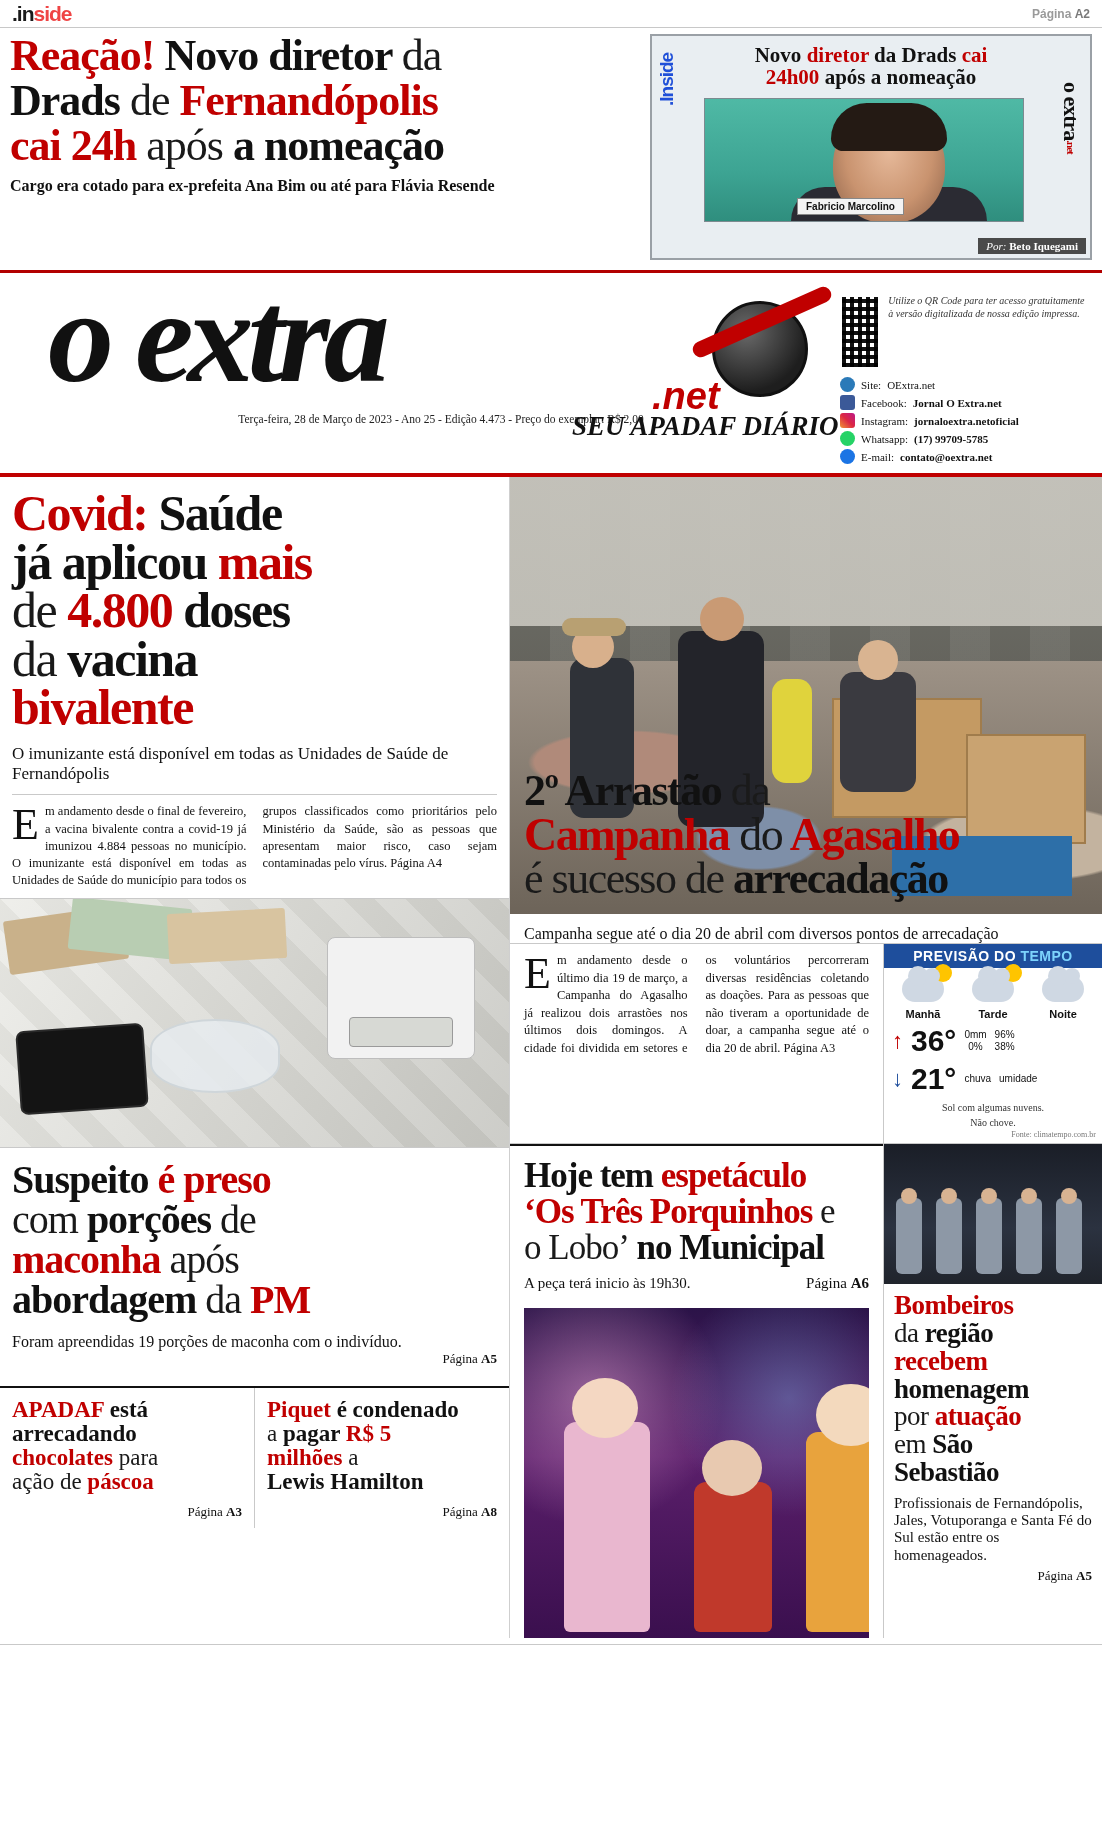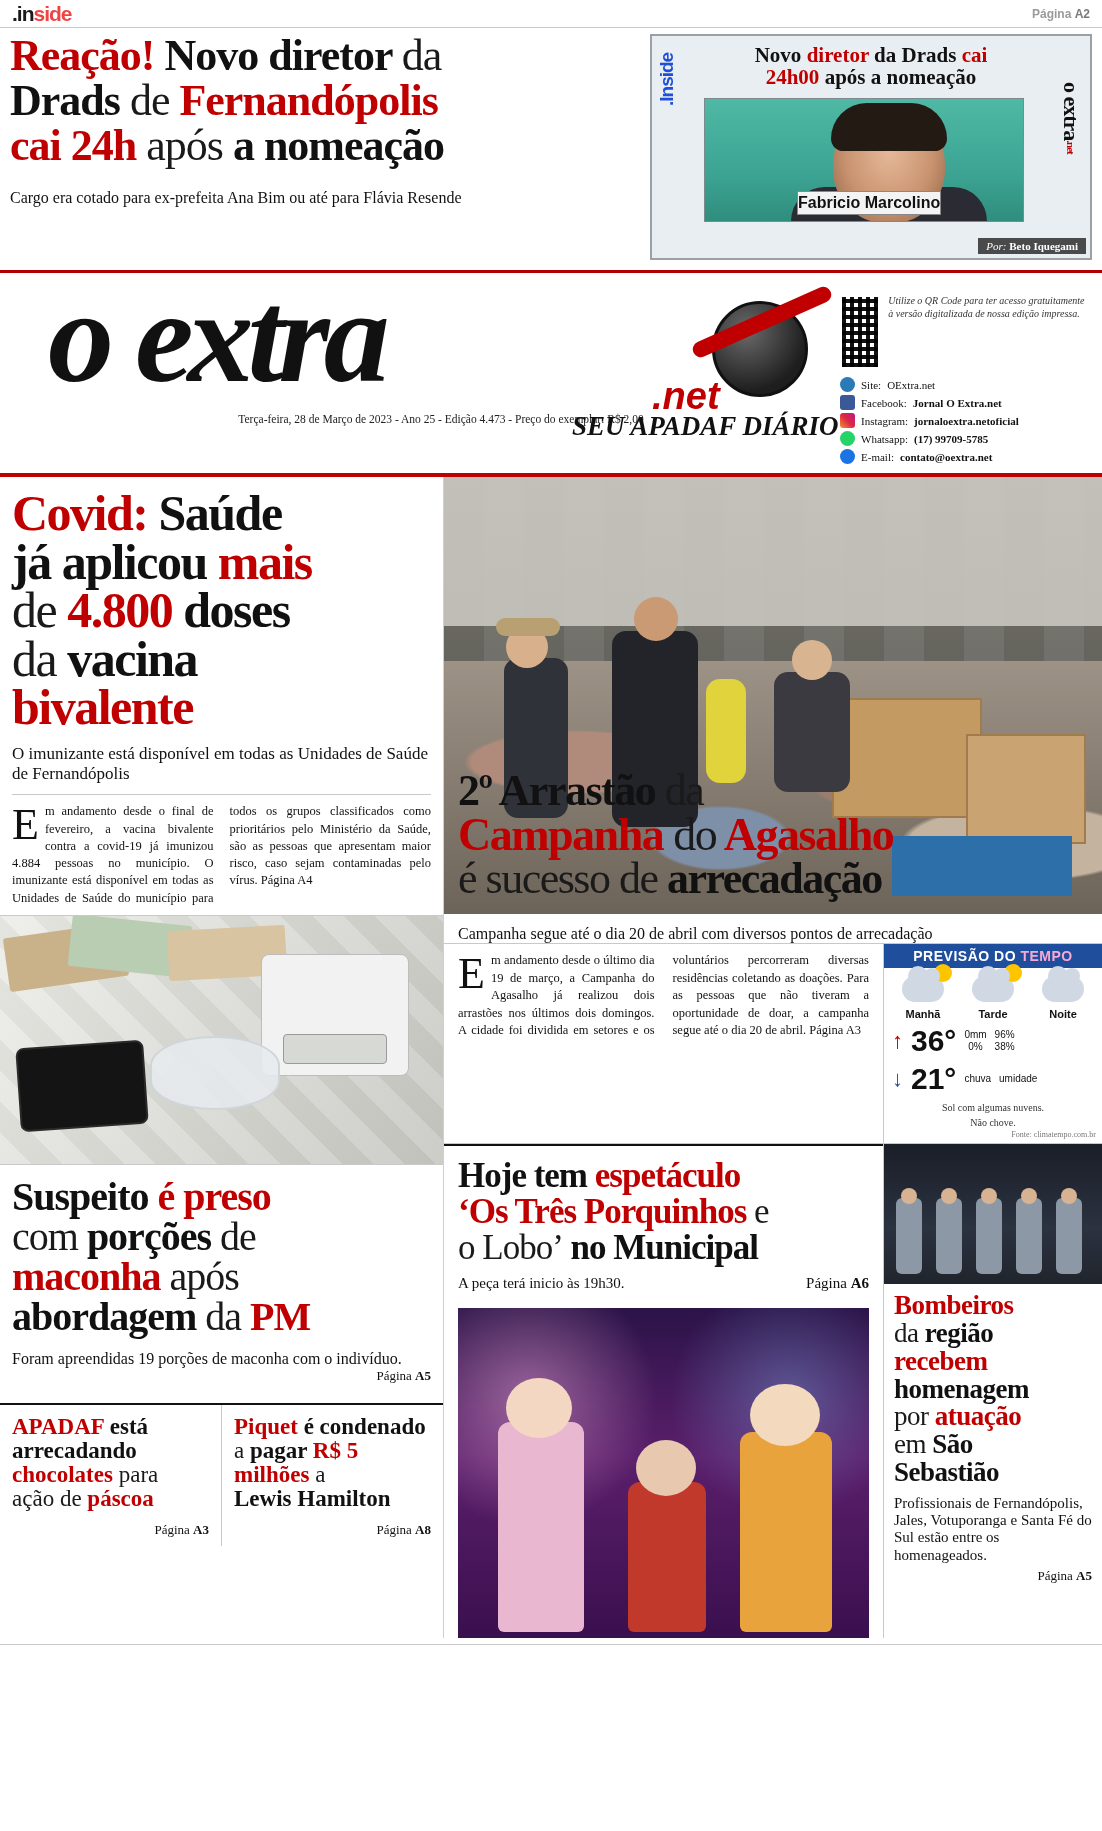--- a/index.html
+++ b/index.html
@@ -35,21 +35,21 @@
   .ih-line {
     font-family:"Liberation Serif", serif;
     font-weight:bold; font-size:44px; line-height:0.98; letter-spacing:-1px;
     margin:0 0 2px 0;
   }
   .red { color:#c00000; }
   .blk { color:#111; }
   .light { font-weight:normal; color:#1a1a1a; }
   .inside-sub {
     font-family:"Liberation Serif", serif;
-    font-size:16px; margin-top:22px; color:#111;
+    font-size:16px; margin-top:10px; color:#111;font-weight:bold;
   }
 
   
   .inside-ad {
     width:442px; height:226px; border:2px solid #9aa0a6; background:#e9eef2;
     position:relative; flex-shrink:0;
   }
   .ad-title {
     font-family:"Liberation Serif", serif; font-weight:bold; font-size:21px;
     text-align:center; line-height:1.05; padding:8px 50px 4px 50px; color:#111;
@@ -69,21 +69,21 @@
     position:absolute; left:126px; top:4px; width:116px; height:48px;
     background:#241a14; border-radius:58px 58px 20px 20px;
   }
   .ad-shoulders {
     position:absolute; left:86px; bottom:0; width:196px; height:34px;
     background:#2b2b33; border-radius:80px 80px 0 0;
   }
   .ad-name {
     position:absolute; left:92px; bottom:6px;
     background:#f3f3f3; border:1px solid #888; font-family:"Liberation Sans", sans-serif;
-    font-size:16px; font-weight:bold; padding:2px 0; color:#111;
+    font-size:10px; font-weight:bold; padding:2px 8px; color:#111;
   }
   .ad-inside-vert {
     position:absolute; left:4px; top:70px; transform:rotate(-90deg); transform-origin:left top;
     font-family:"Liberation Sans", sans-serif; font-weight:bold; font-size:19px; color:#1f4fd8;
     letter-spacing:-1px; white-space:nowrap;
   }
   .ad-oextra-vert {
     position:absolute; right:6px; top:46px; width:34px;
     font-family:"Liberation Serif", serif; font-weight:bold; font-size:22px;
     color:#111; writing-mode:vertical-rl; text-orientation:mixed; letter-spacing:-1px;
@@ -142,21 +142,21 @@
   .contact-row { display:flex; align-items:center; gap:6px; font-size:11px; margin-bottom:3px; font-family:"Liberation Serif", serif; }
   .cicon { width:15px; height:15px; border-radius:3px; display:inline-block; flex:none; }
   .c-site { background:#2b7ab8; border-radius:50%; }
   .c-fb { background:#3b5998; }
   .c-ig { background:linear-gradient(45deg,#f09433,#dc2743,#bc1888); }
   .c-wa { background:#25d366; border-radius:50%; }
   .c-mail { background:#1b74e4; border-radius:50%; }
 
   
   .main { display:flex; padding:0; }
-  .col-left { width:444px; border-right:1px solid #cfcfcf; }
+  .col-left { width:510px; border-right:1px solid #cfcfcf; }
   .col-right { flex:1; }
 
   
   .covid { padding:12px 12px 8px 12px; }
   .covid h1 {
     margin:0; font-family:"Liberation Serif", serif; font-weight:bold;
     font-size:50px; line-height:0.97; letter-spacing:-1.5px;
   }
   .covid .lead {
     margin-top:12px; font-size:17px; line-height:1.2; font-family:"Liberation Serif", serif;
@@ -245,21 +245,21 @@
   .arr-body { padding:8px 14px 10px 14px; column-count:2; column-gap:18px; font-size:12.5px; line-height:1.4; text-align:justify; }
 
   .right-split { display:flex; border-top:1px solid #c9c9c9; }
   .rs-left { flex:1; border-right:1px solid #c9c9c9; }
   .rs-right { width:218px; }
 
   
   .weather { padding:0; }
   .w-title { background:#1e4e9c; color:#fff; text-align:center; font-family:"Liberation Sans", sans-serif;
     font-weight:bold; font-size:14px; padding:4px 0; letter-spacing:.5px; }
-  .w-title .yel { color:#f9a8d4; }
+  .w-title .yel { color:#7dd3fc; }
   .w-icons { display:flex; justify-content:space-around; padding:8px 4px 2px 4px; }
   .w-cell { text-align:center; width:66px; }
   .cloud { width:42px; height:26px; background:#cfd8e3; border-radius:14px; position:relative; margin:0 auto; }
   .cloud:before { content:""; position:absolute; left:6px; top:-10px; width:20px; height:20px; background:#cfd8e3; border-radius:50%; }
   .cloud:after { content:""; position:absolute; right:4px; top:-8px; width:16px; height:16px; background:#cfd8e3; border-radius:50%; }
   .sun { position:absolute; right:-8px; top:-12px; width:18px; height:18px; background:#ffc400; border-radius:50%; }
   .w-lab { font-family:"Liberation Sans", sans-serif; font-size:11px; font-weight:bold; margin-top:6px; }
   .w-temps { display:flex; align-items:center; padding:2px 8px; gap:8px; }
   .arrow { font-size:22px; font-weight:bold; }
   .a-red { color:#c00000; }

